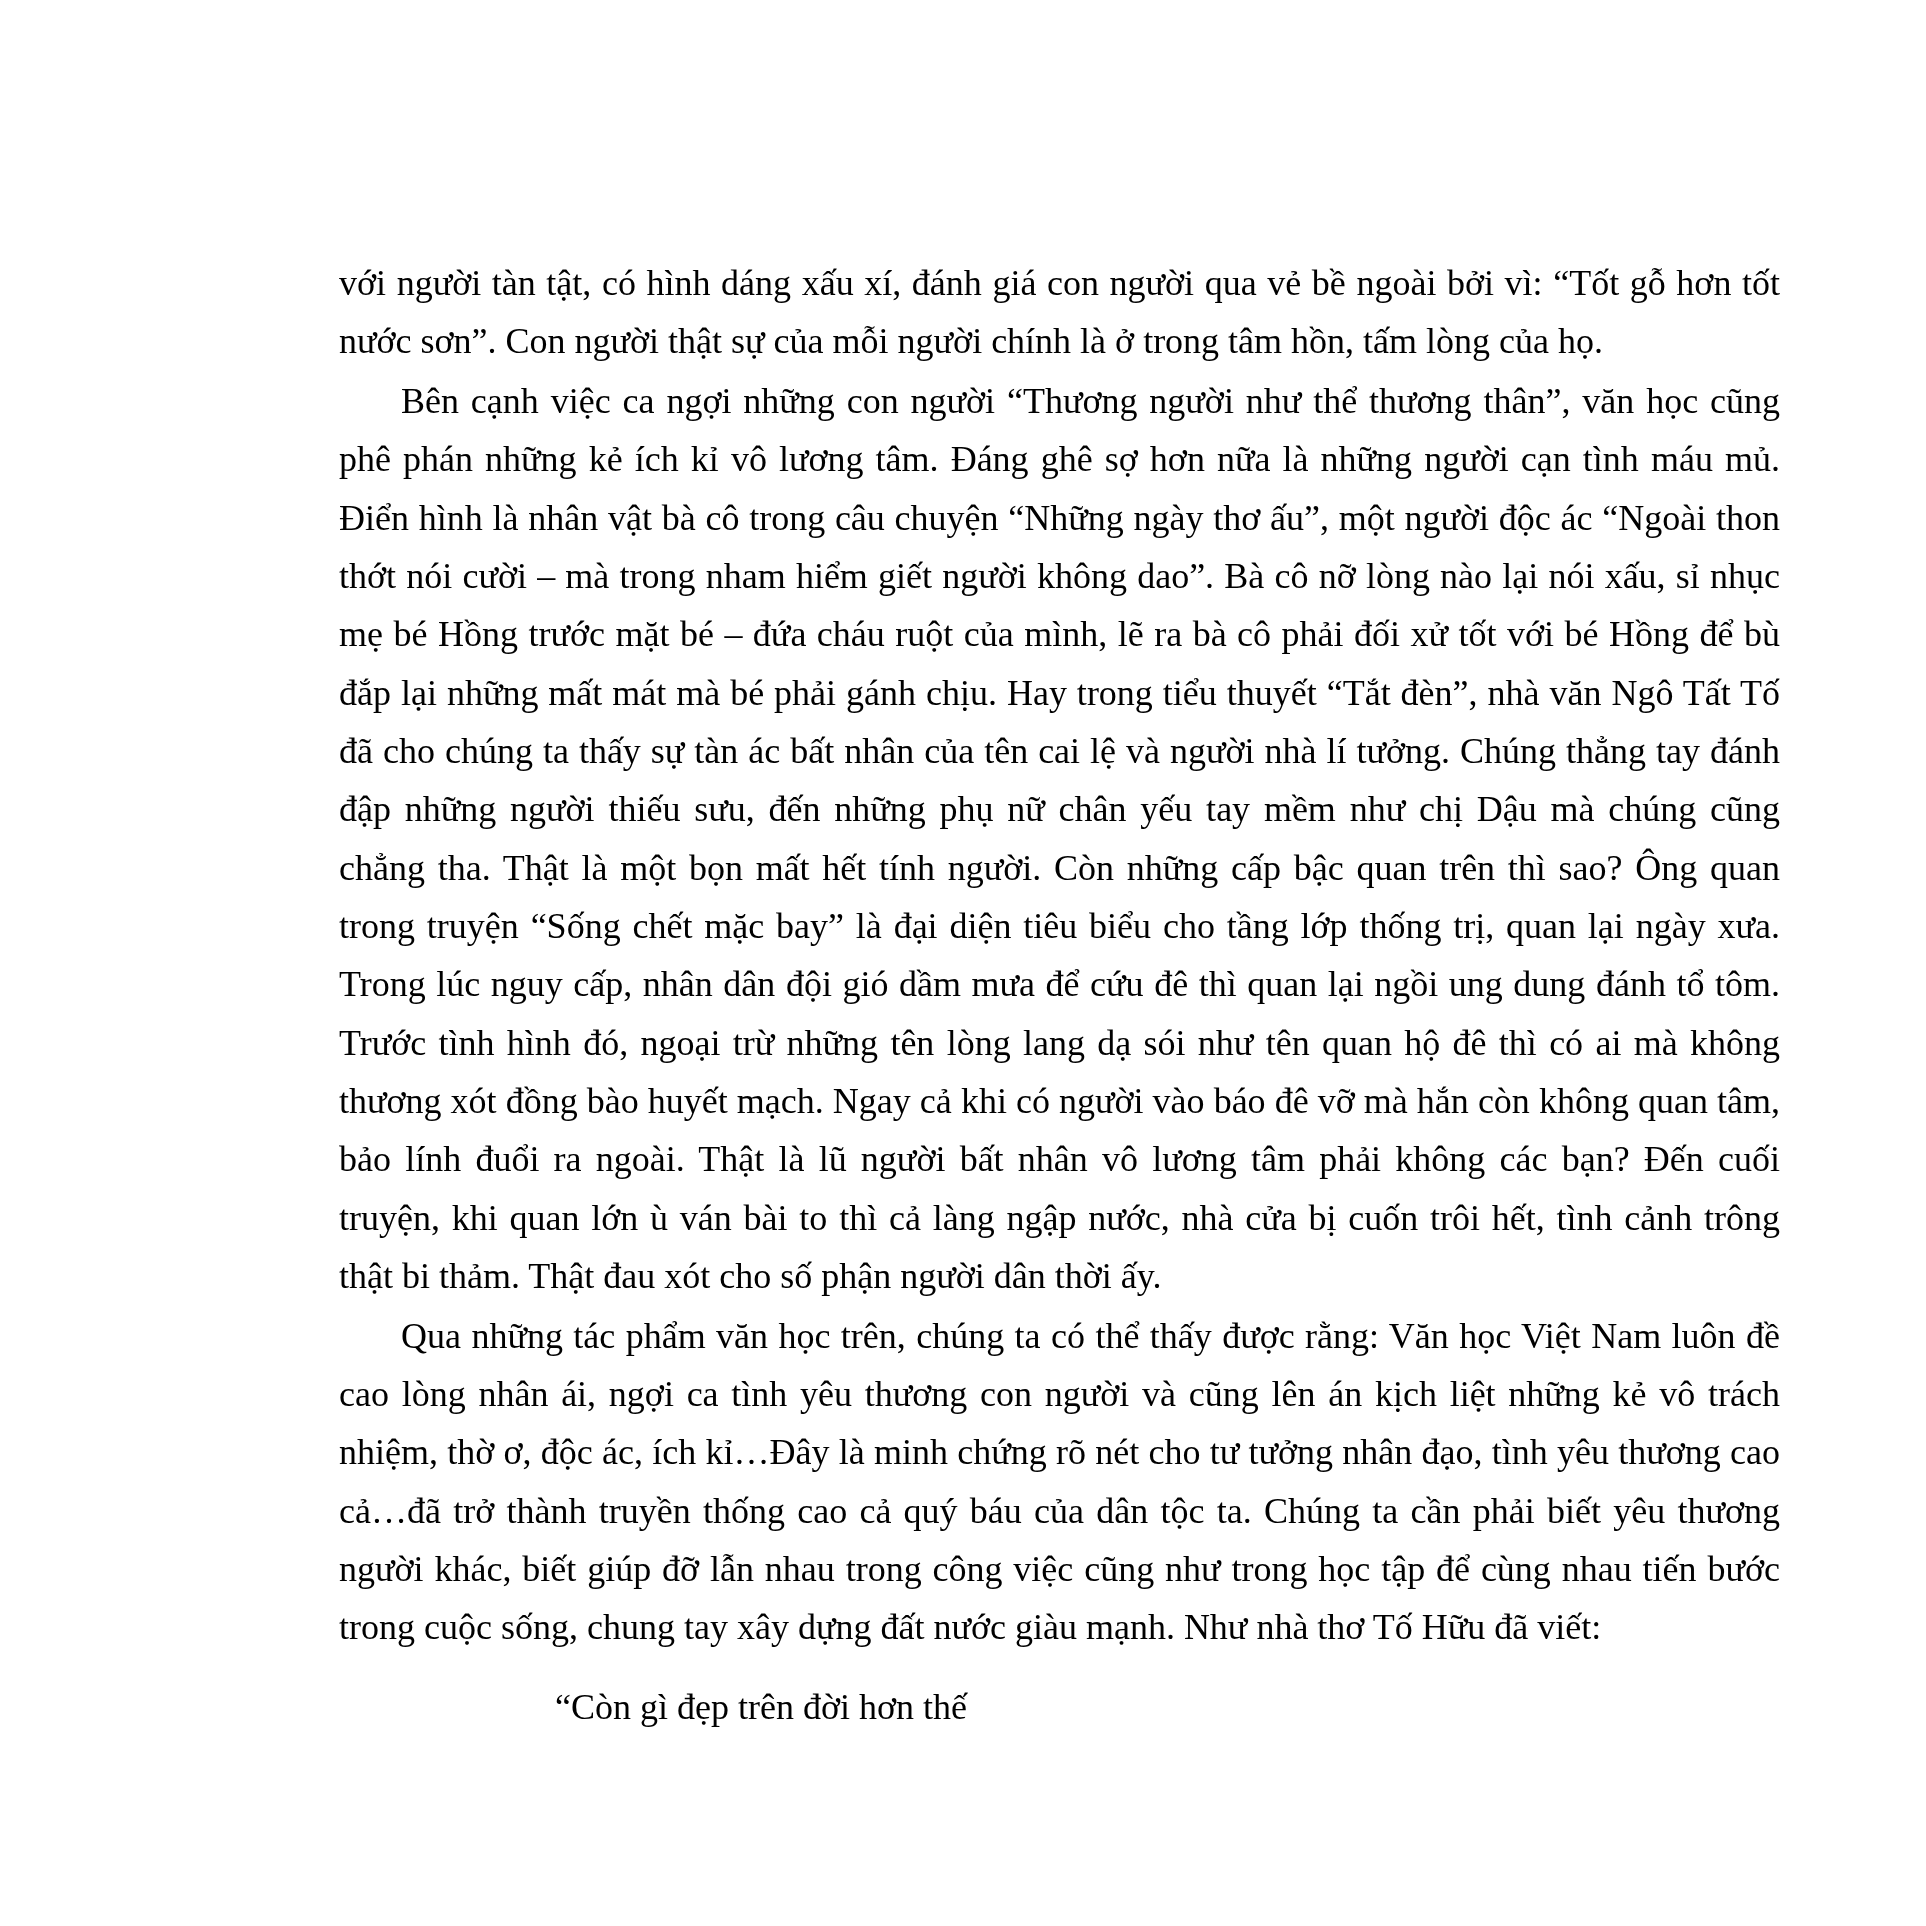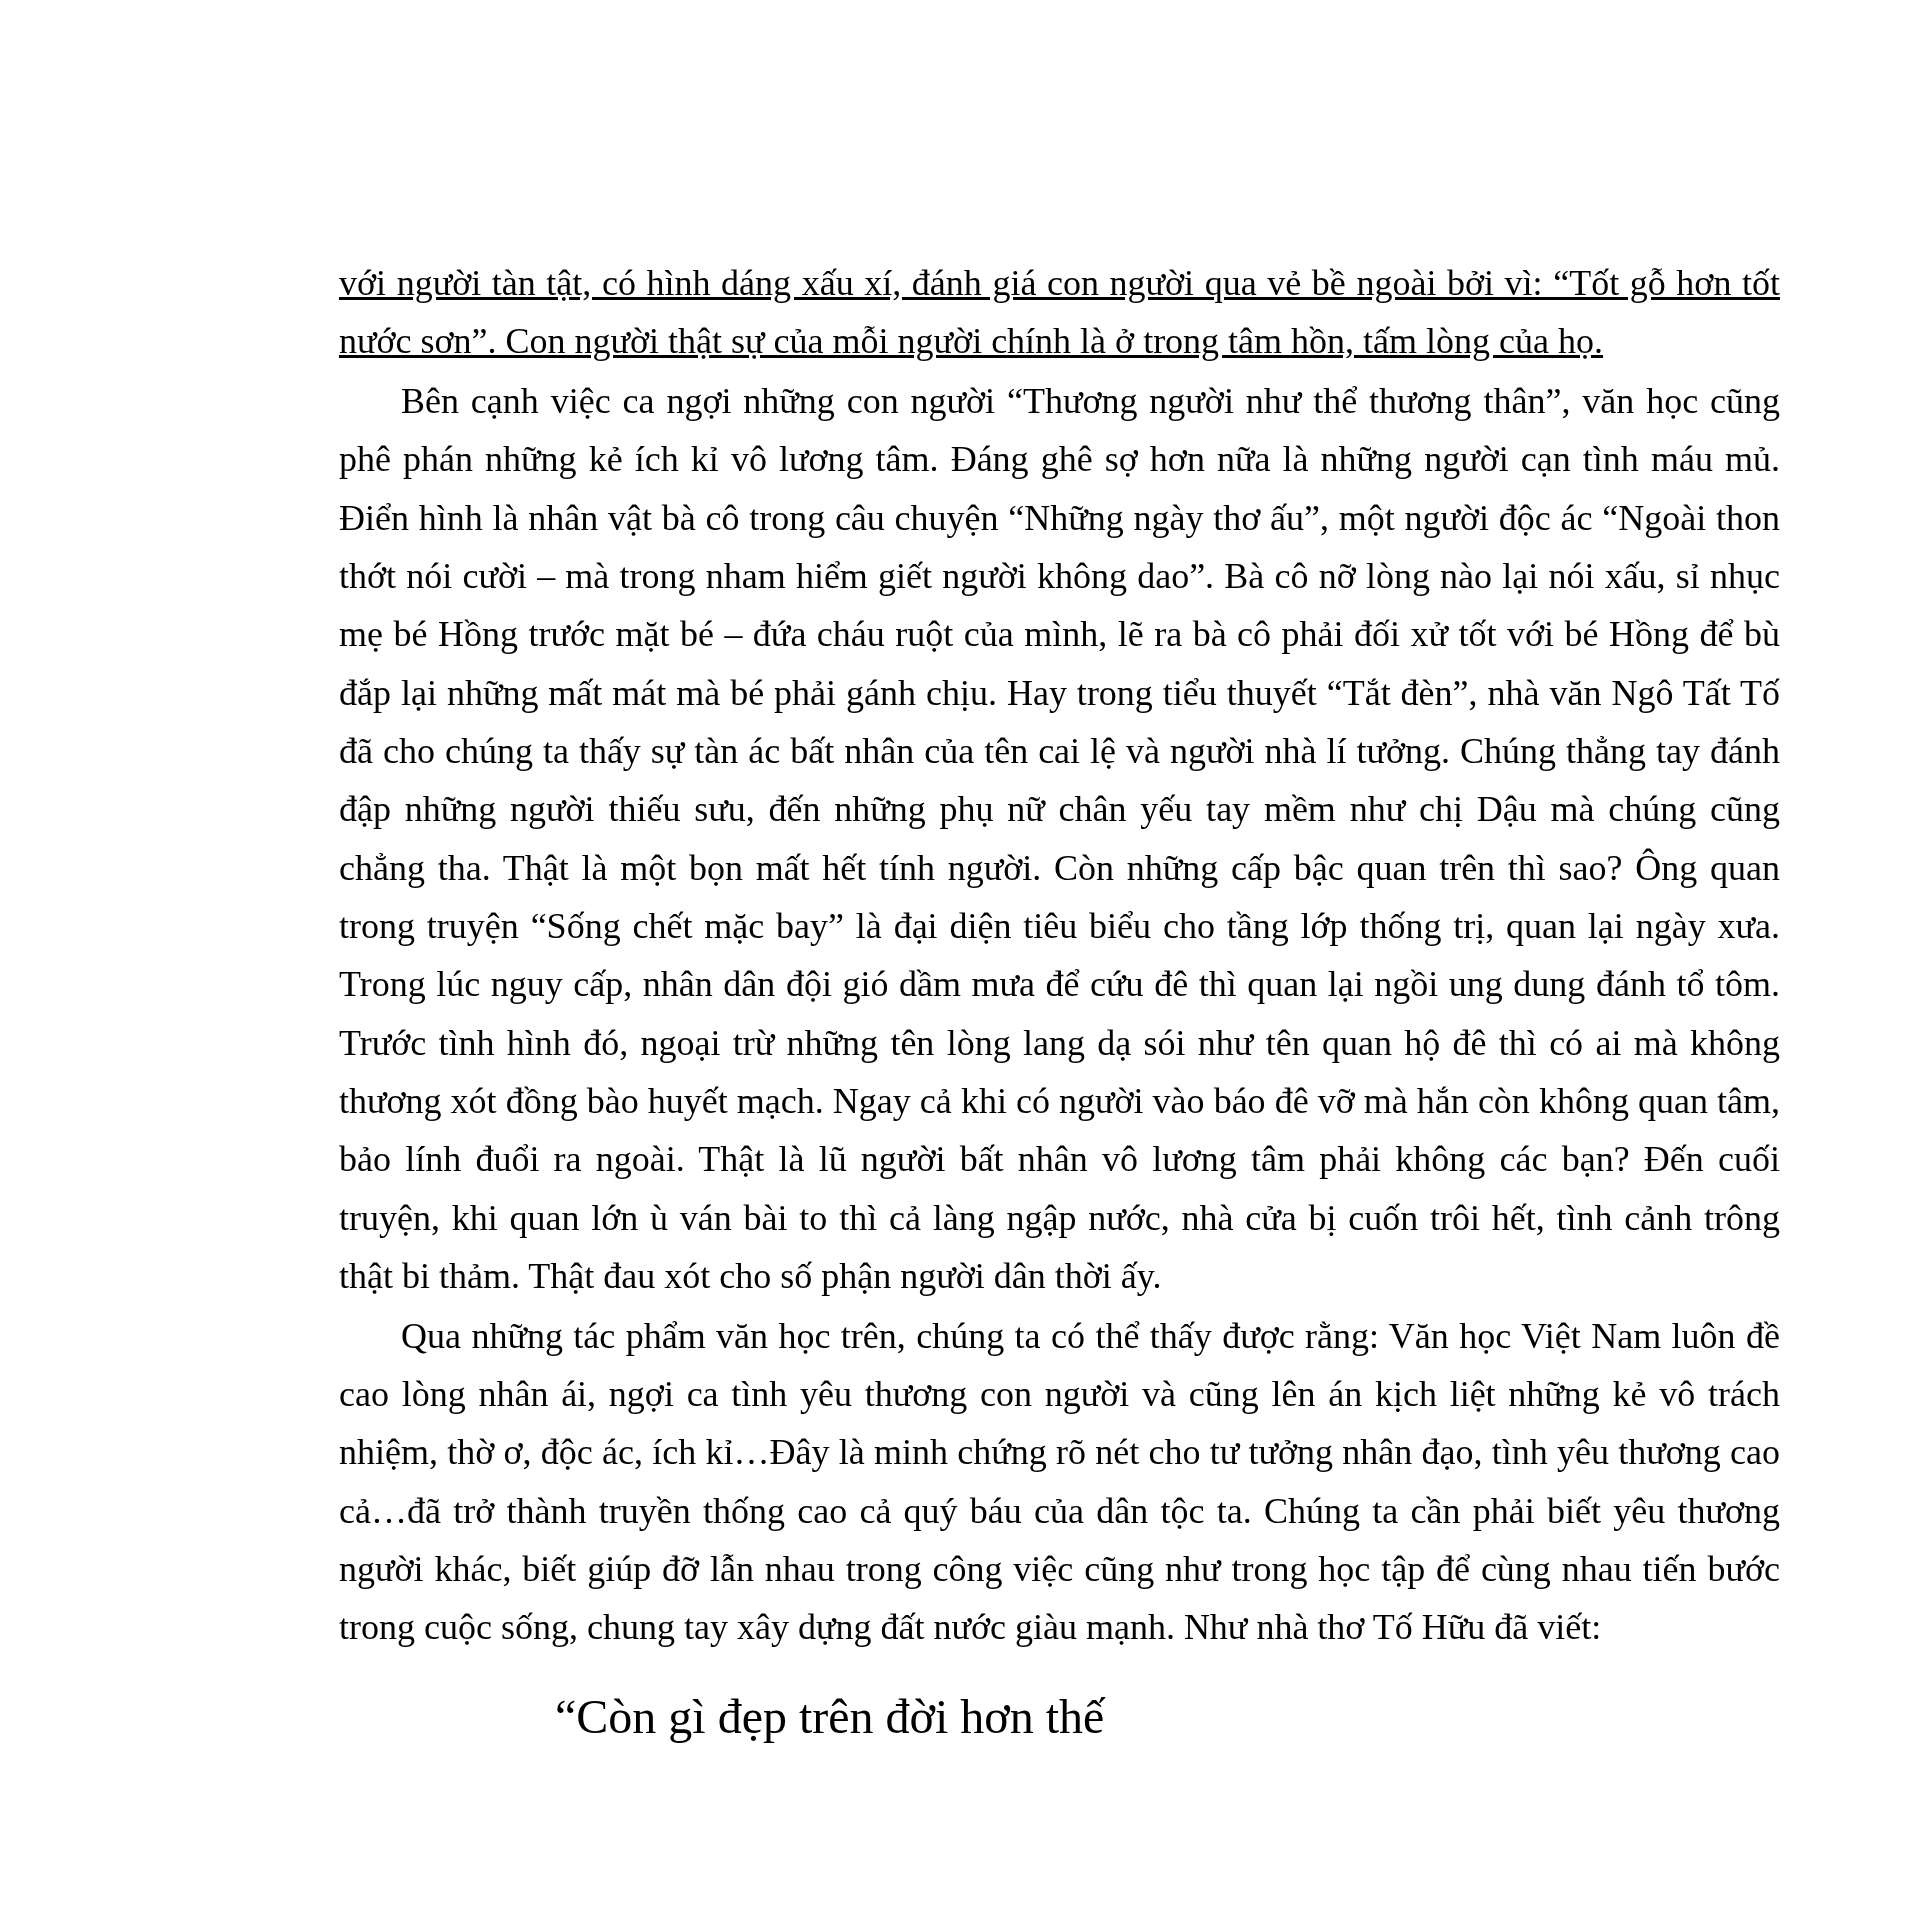--- a/index.html
+++ b/index.html
@@ -26,25 +26,24 @@
     margin: 0 0 1.5px 0;
     font-size: 36px;
     line-height: 1.62;
     text-align: justify;
     text-justify: inter-word;
     text-indent: 62px;
     hyphens: none;
   }
   p.para.no-indent {
     text-indent: 0;
-    text-decoration: underline;
   }
   p.verse {
     margin: 0;
-    font-size: 48px;
+    font-size: 36px;
     line-height: 1.62;
     text-align: left;
     text-indent: 0;
     padding-left: 216px;
   }
   .verse-block {
     margin-top: 21.6px;
   }
   .verse-gap {
     height: 21.6px;

